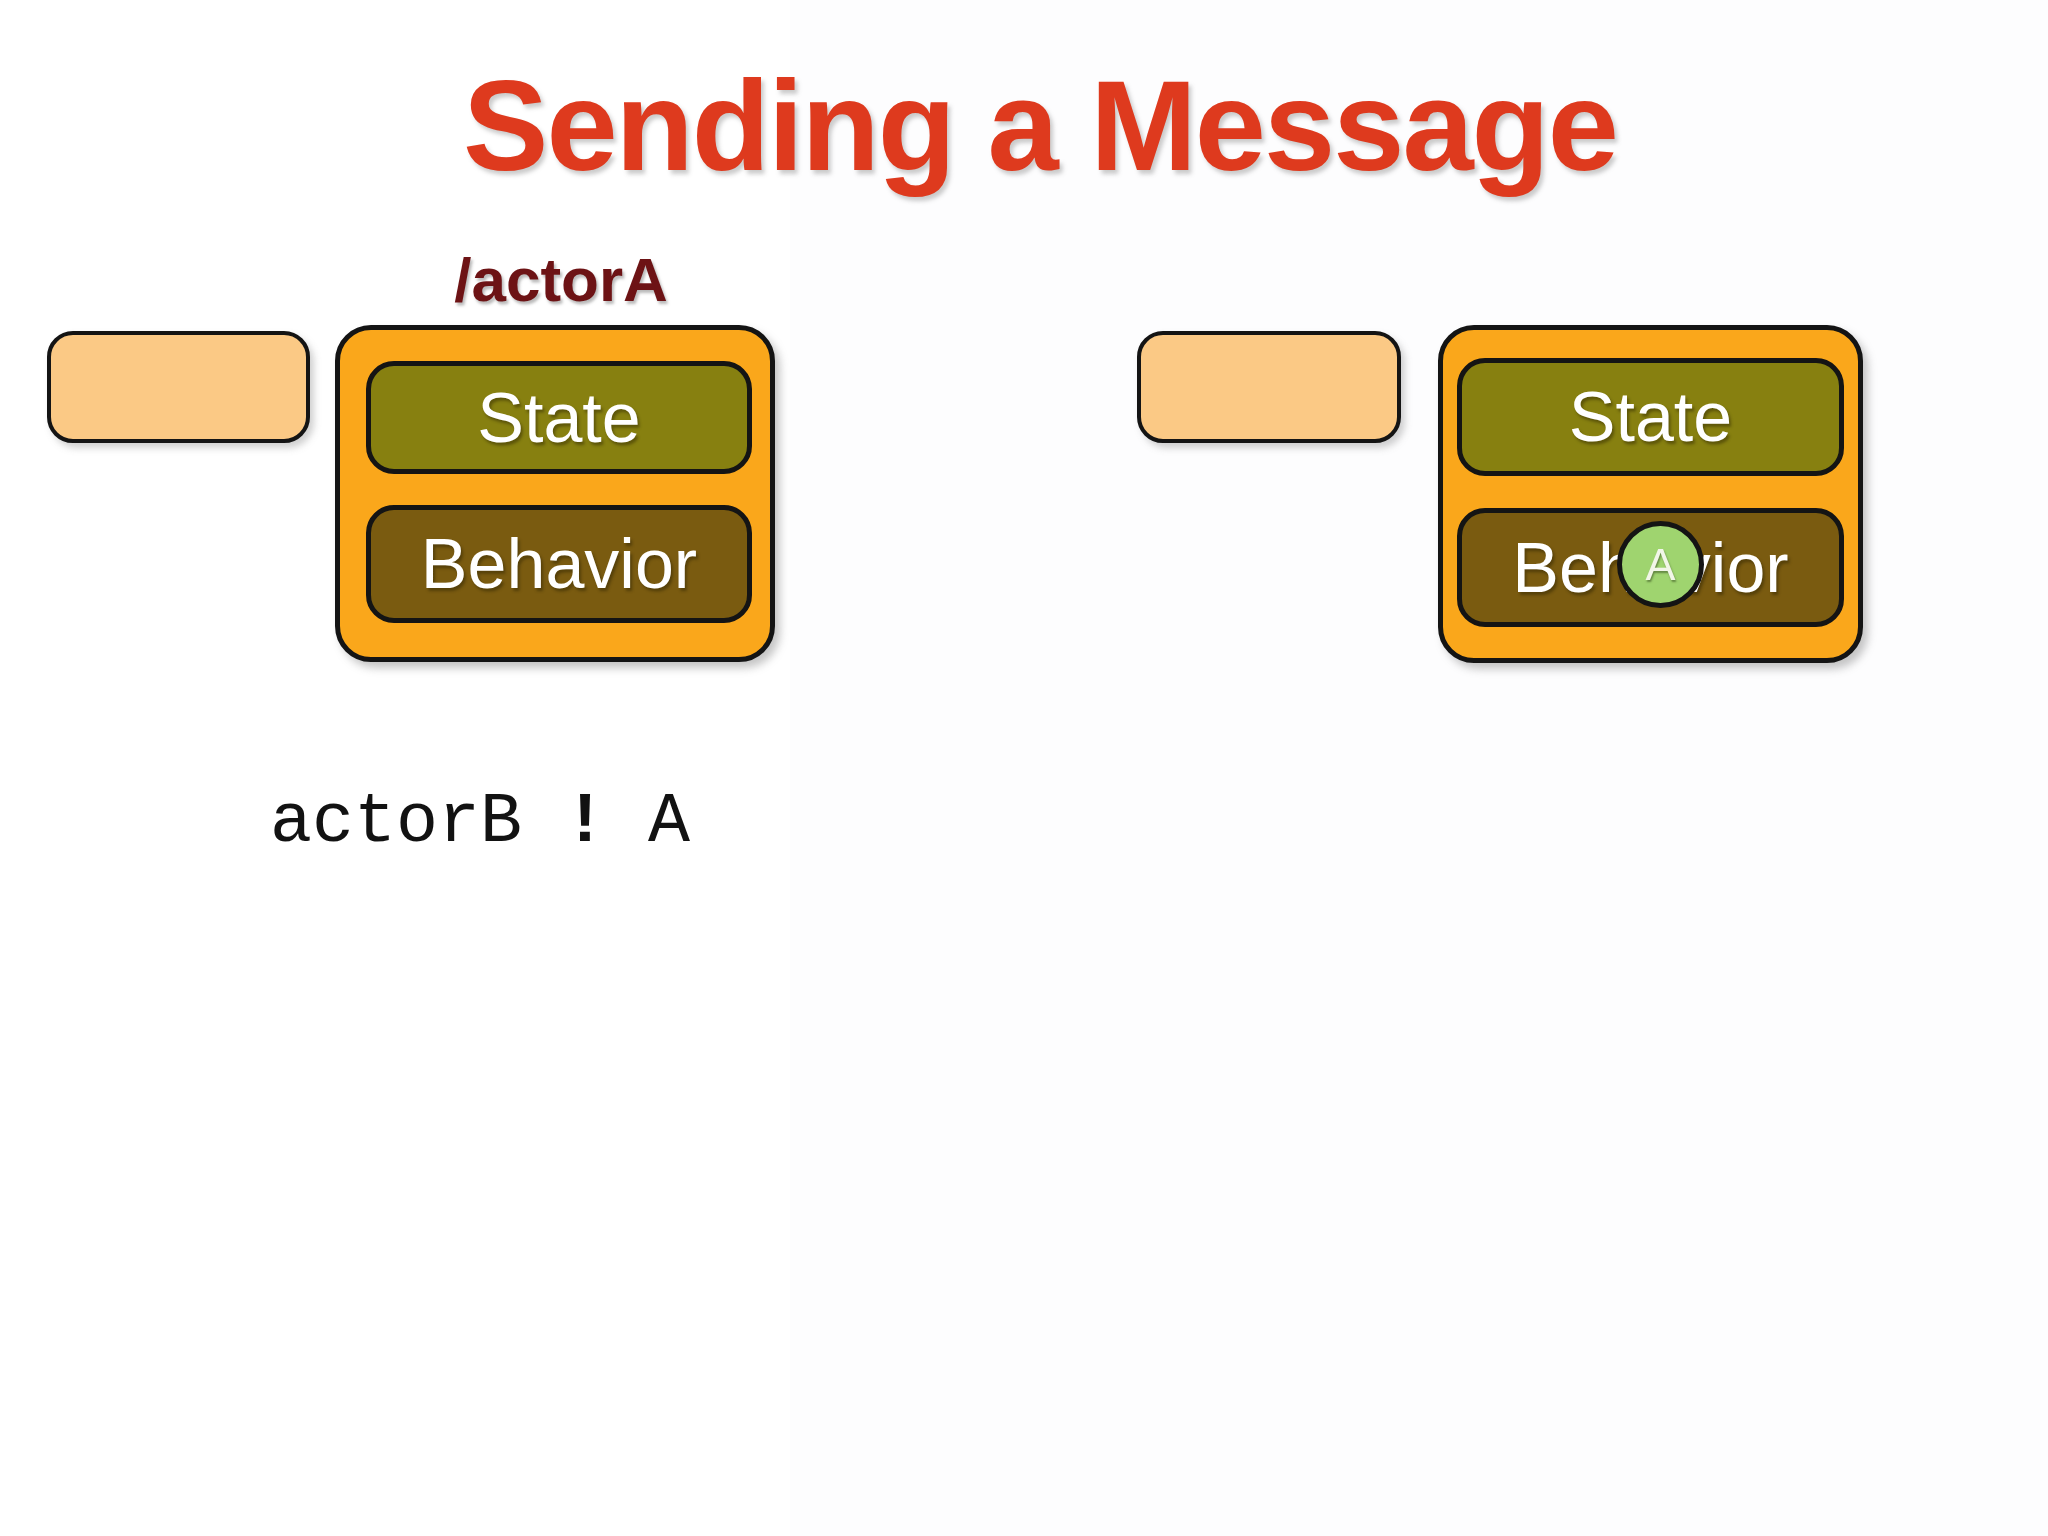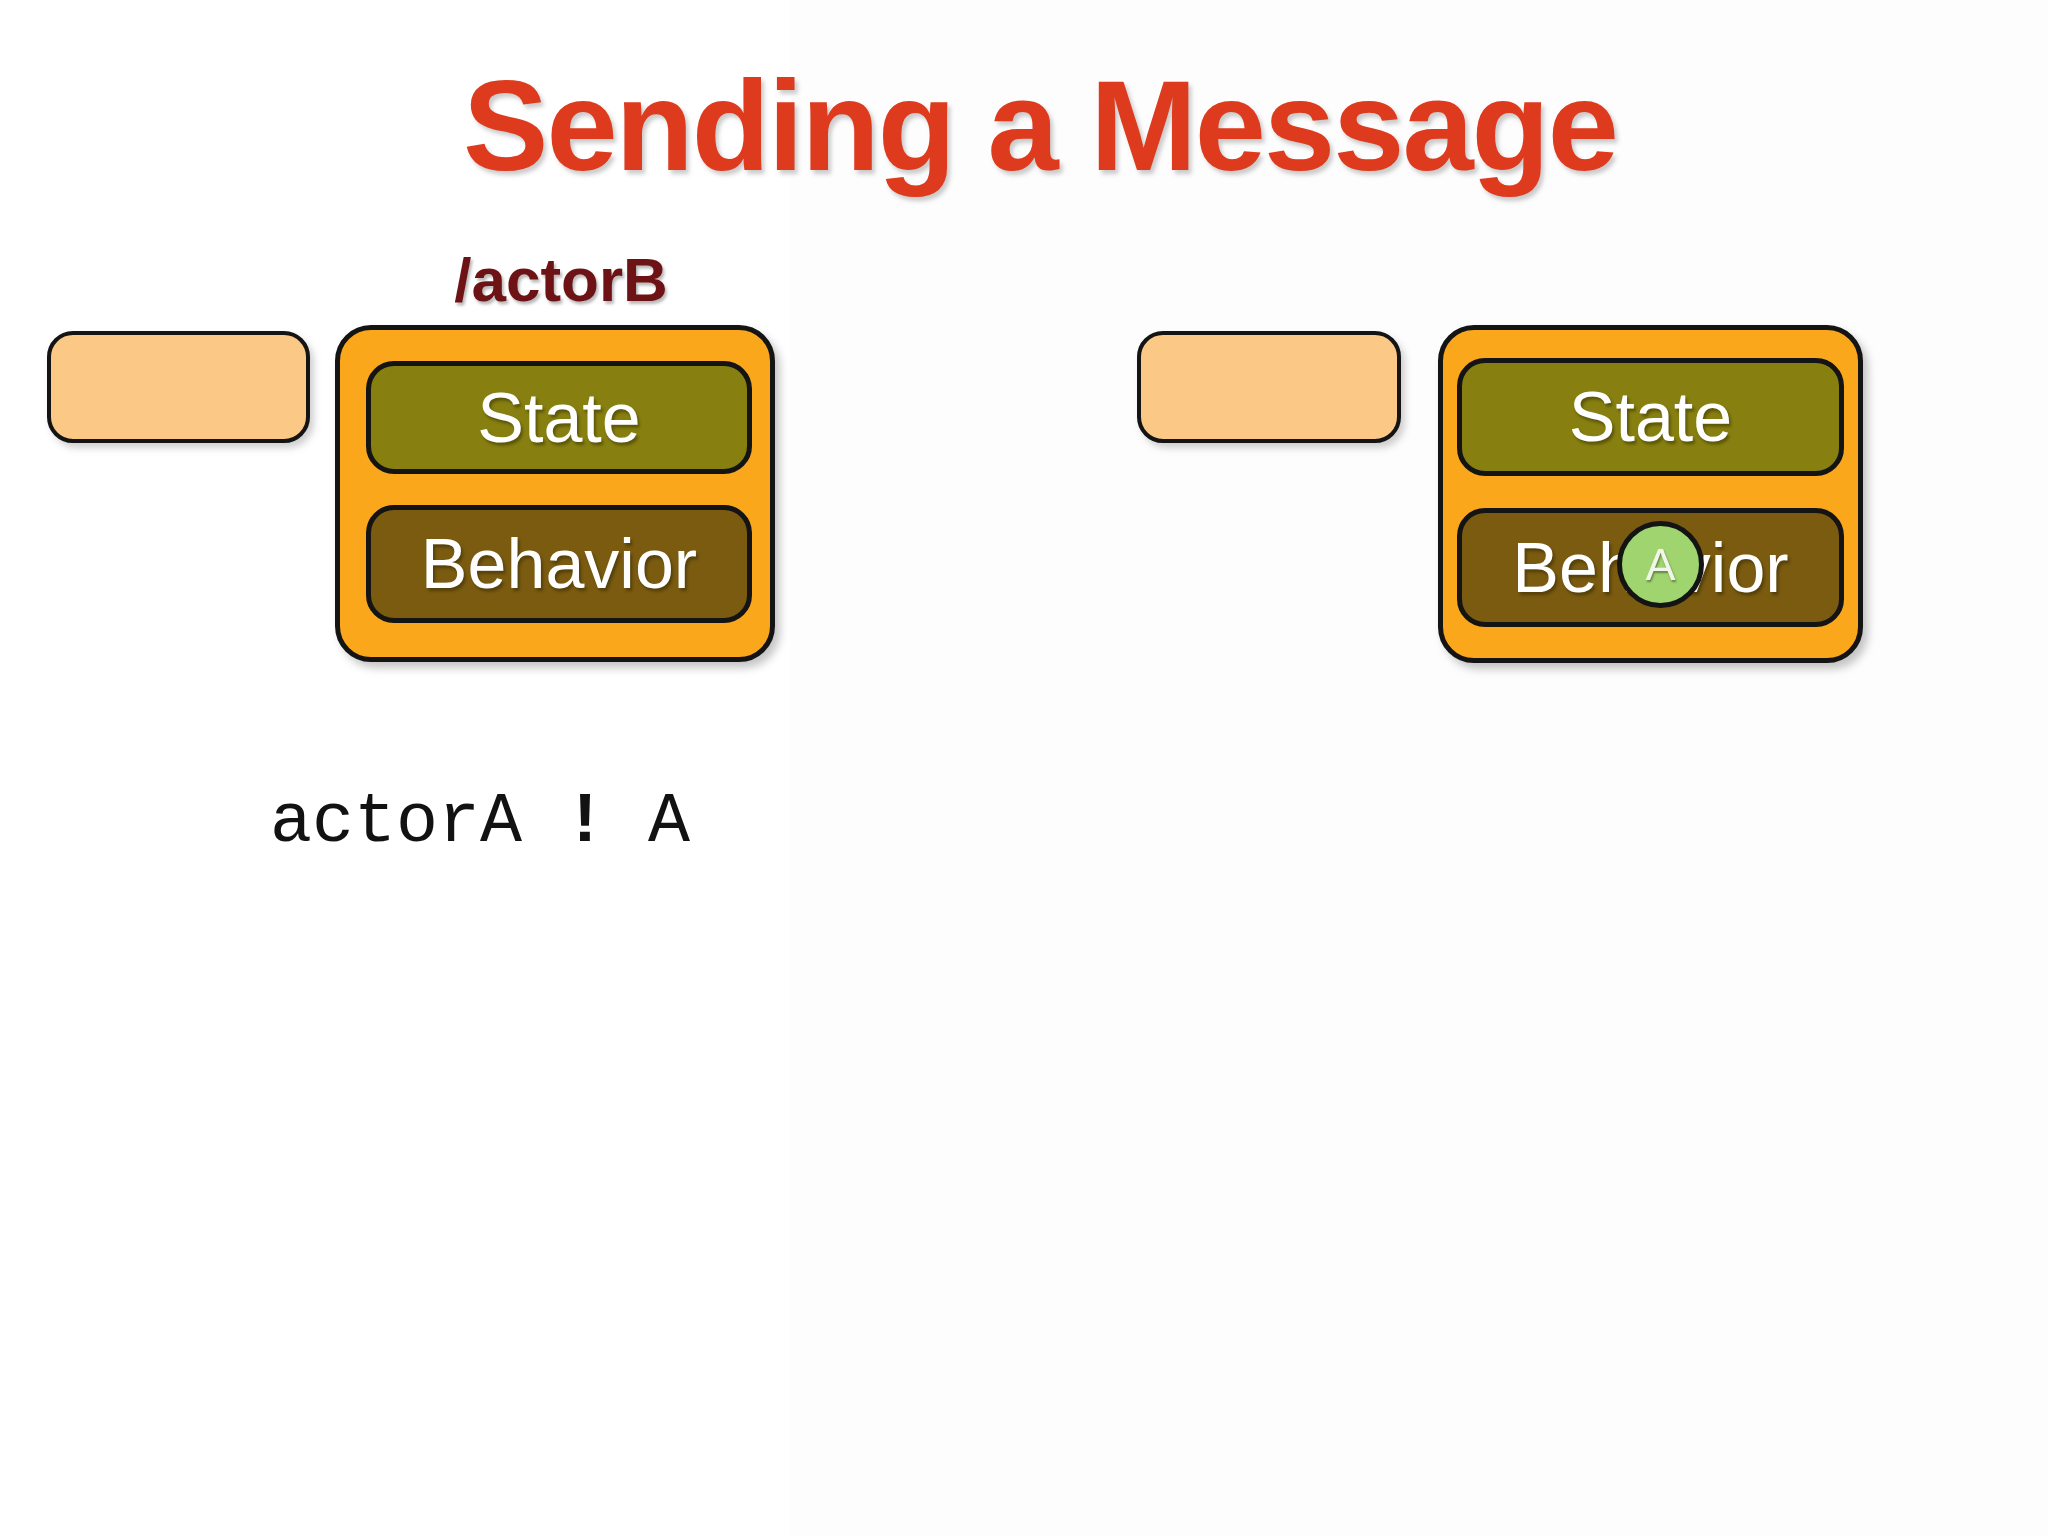--- a/index.html
+++ b/index.html
@@ -112,21 +112,21 @@
 </style>
 </head>
 <body>
 
 <div id="canvas">
 
   <div class="seam"></div>
 
   <h1 class="title">Sending a Message</h1>
 
-  <div class="actor-label label-a">/actorB</div>
+  <div class="actor-label label-a">/actorA</div>
 
   <div class="mailbox mailbox-a"></div>
   <div class="mailbox mailbox-b"></div>
 
   <div class="actor-box actor-box-a">
     <div class="inner state">
       <span>State</span>
     </div>
     <div class="inner behavior">
       <span>Behavior</span>
@@ -139,15 +139,15 @@
     </div>
     <div class="inner behavior">
       <span>Behavior</span>
     </div>
   </div>
 
   <div class="msg-circle">
     <span>A</span>
   </div>
 
-  <div class="code"><span class="code-recv">actorA </span><span class="code-bang">!</span><span class="code-arg"> A</span></div>
+  <div class="code"><span class="code-recv">actorB </span><span class="code-bang">!</span><span class="code-arg"> A</span></div>
 
 </div>
 
 </body></html>

